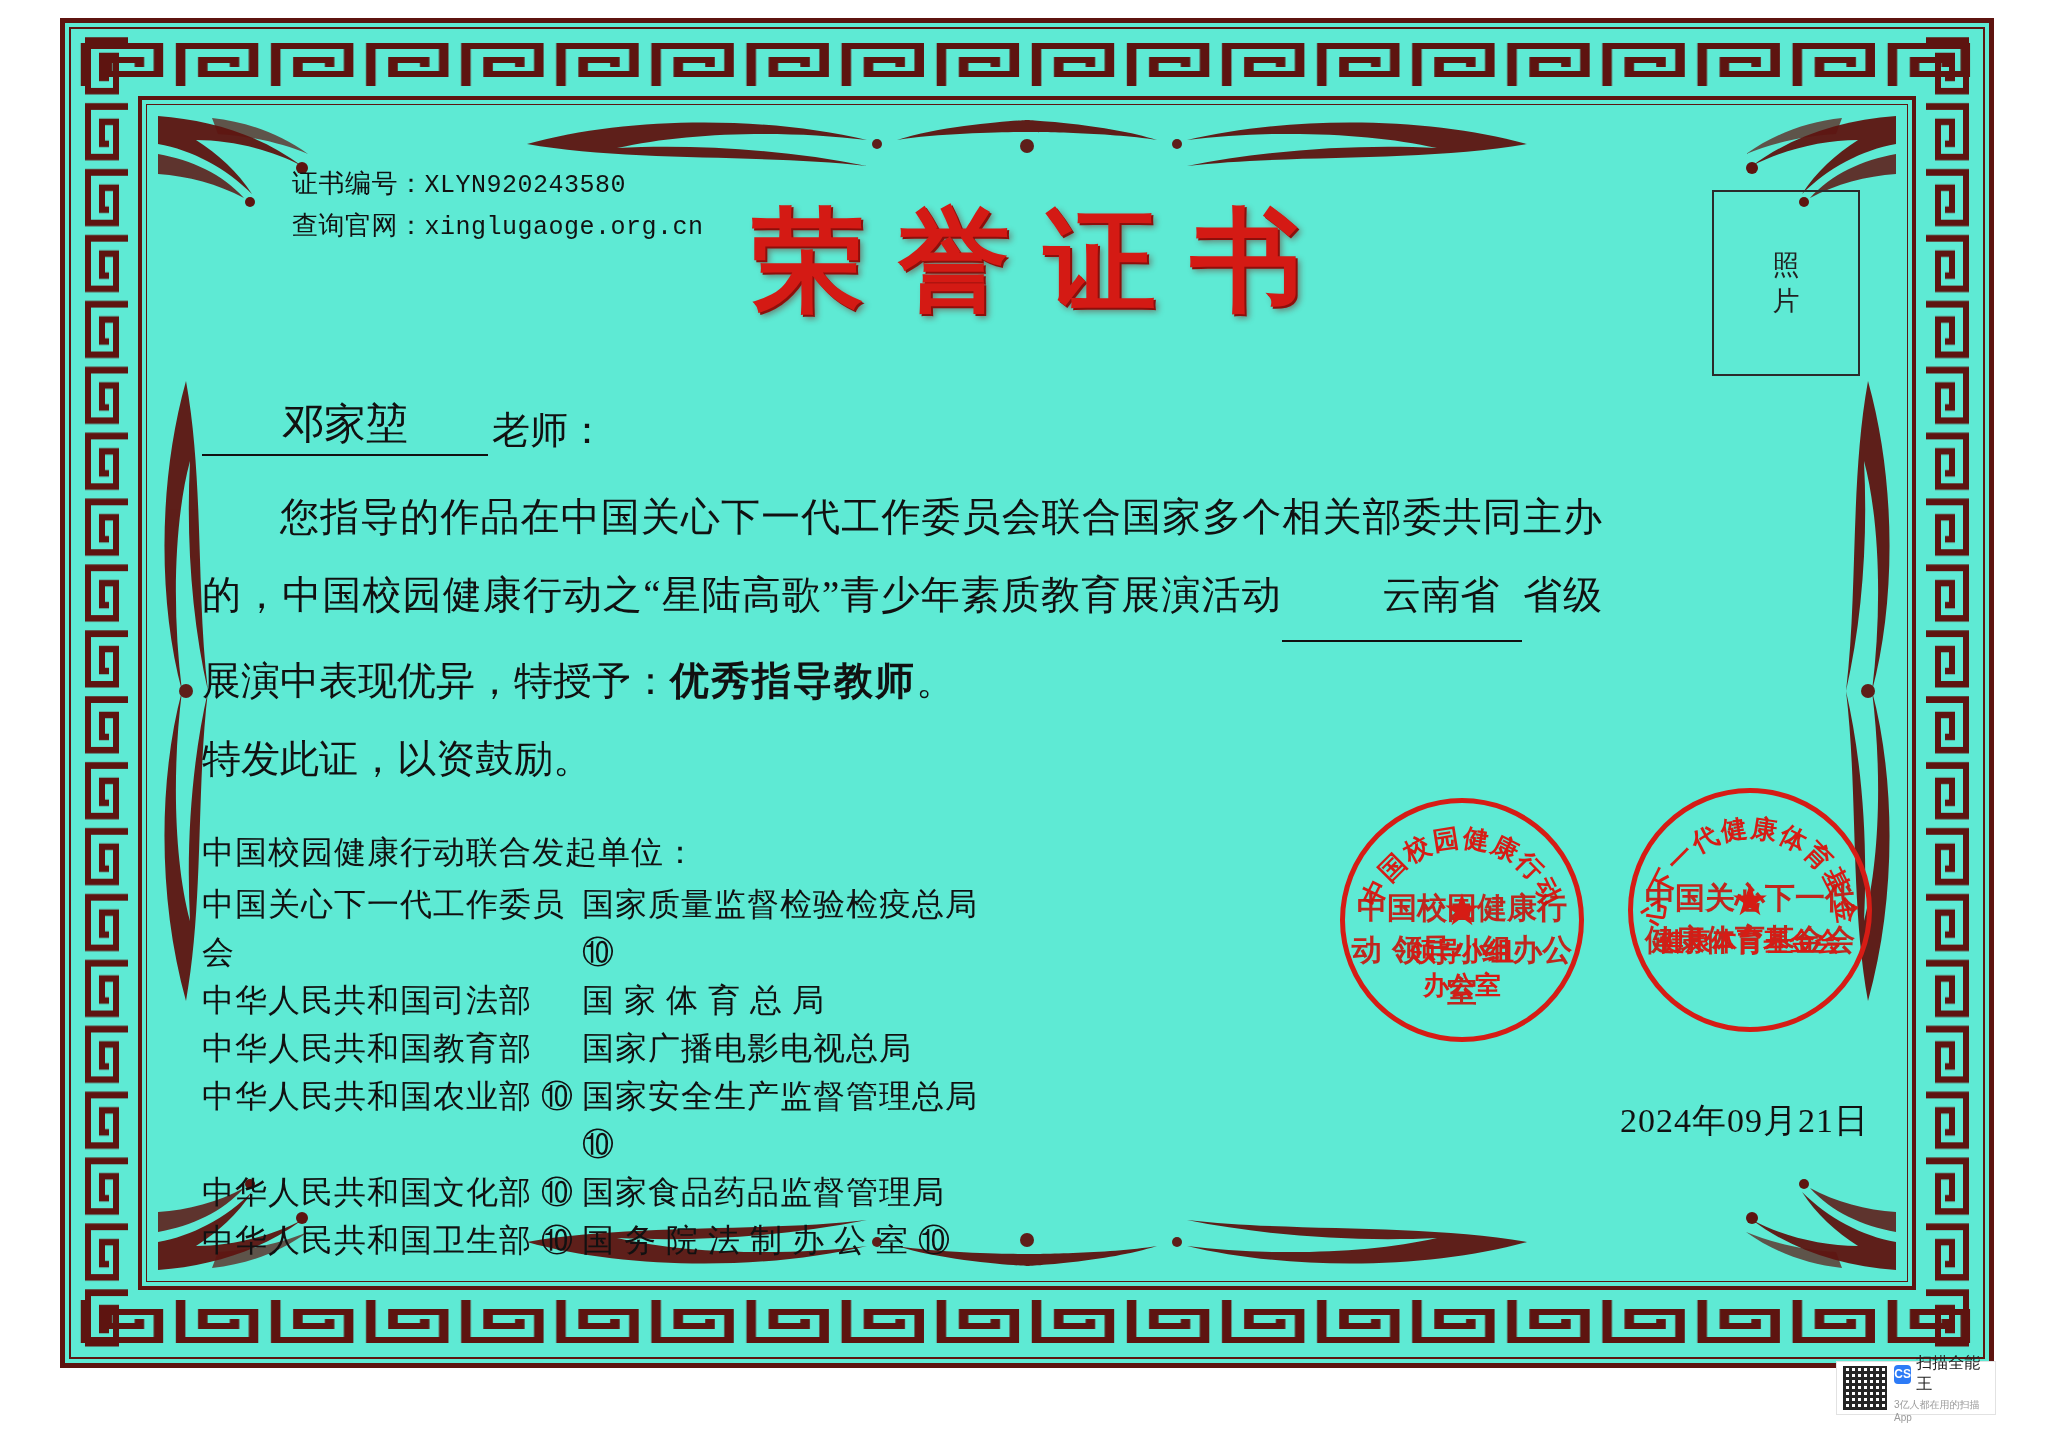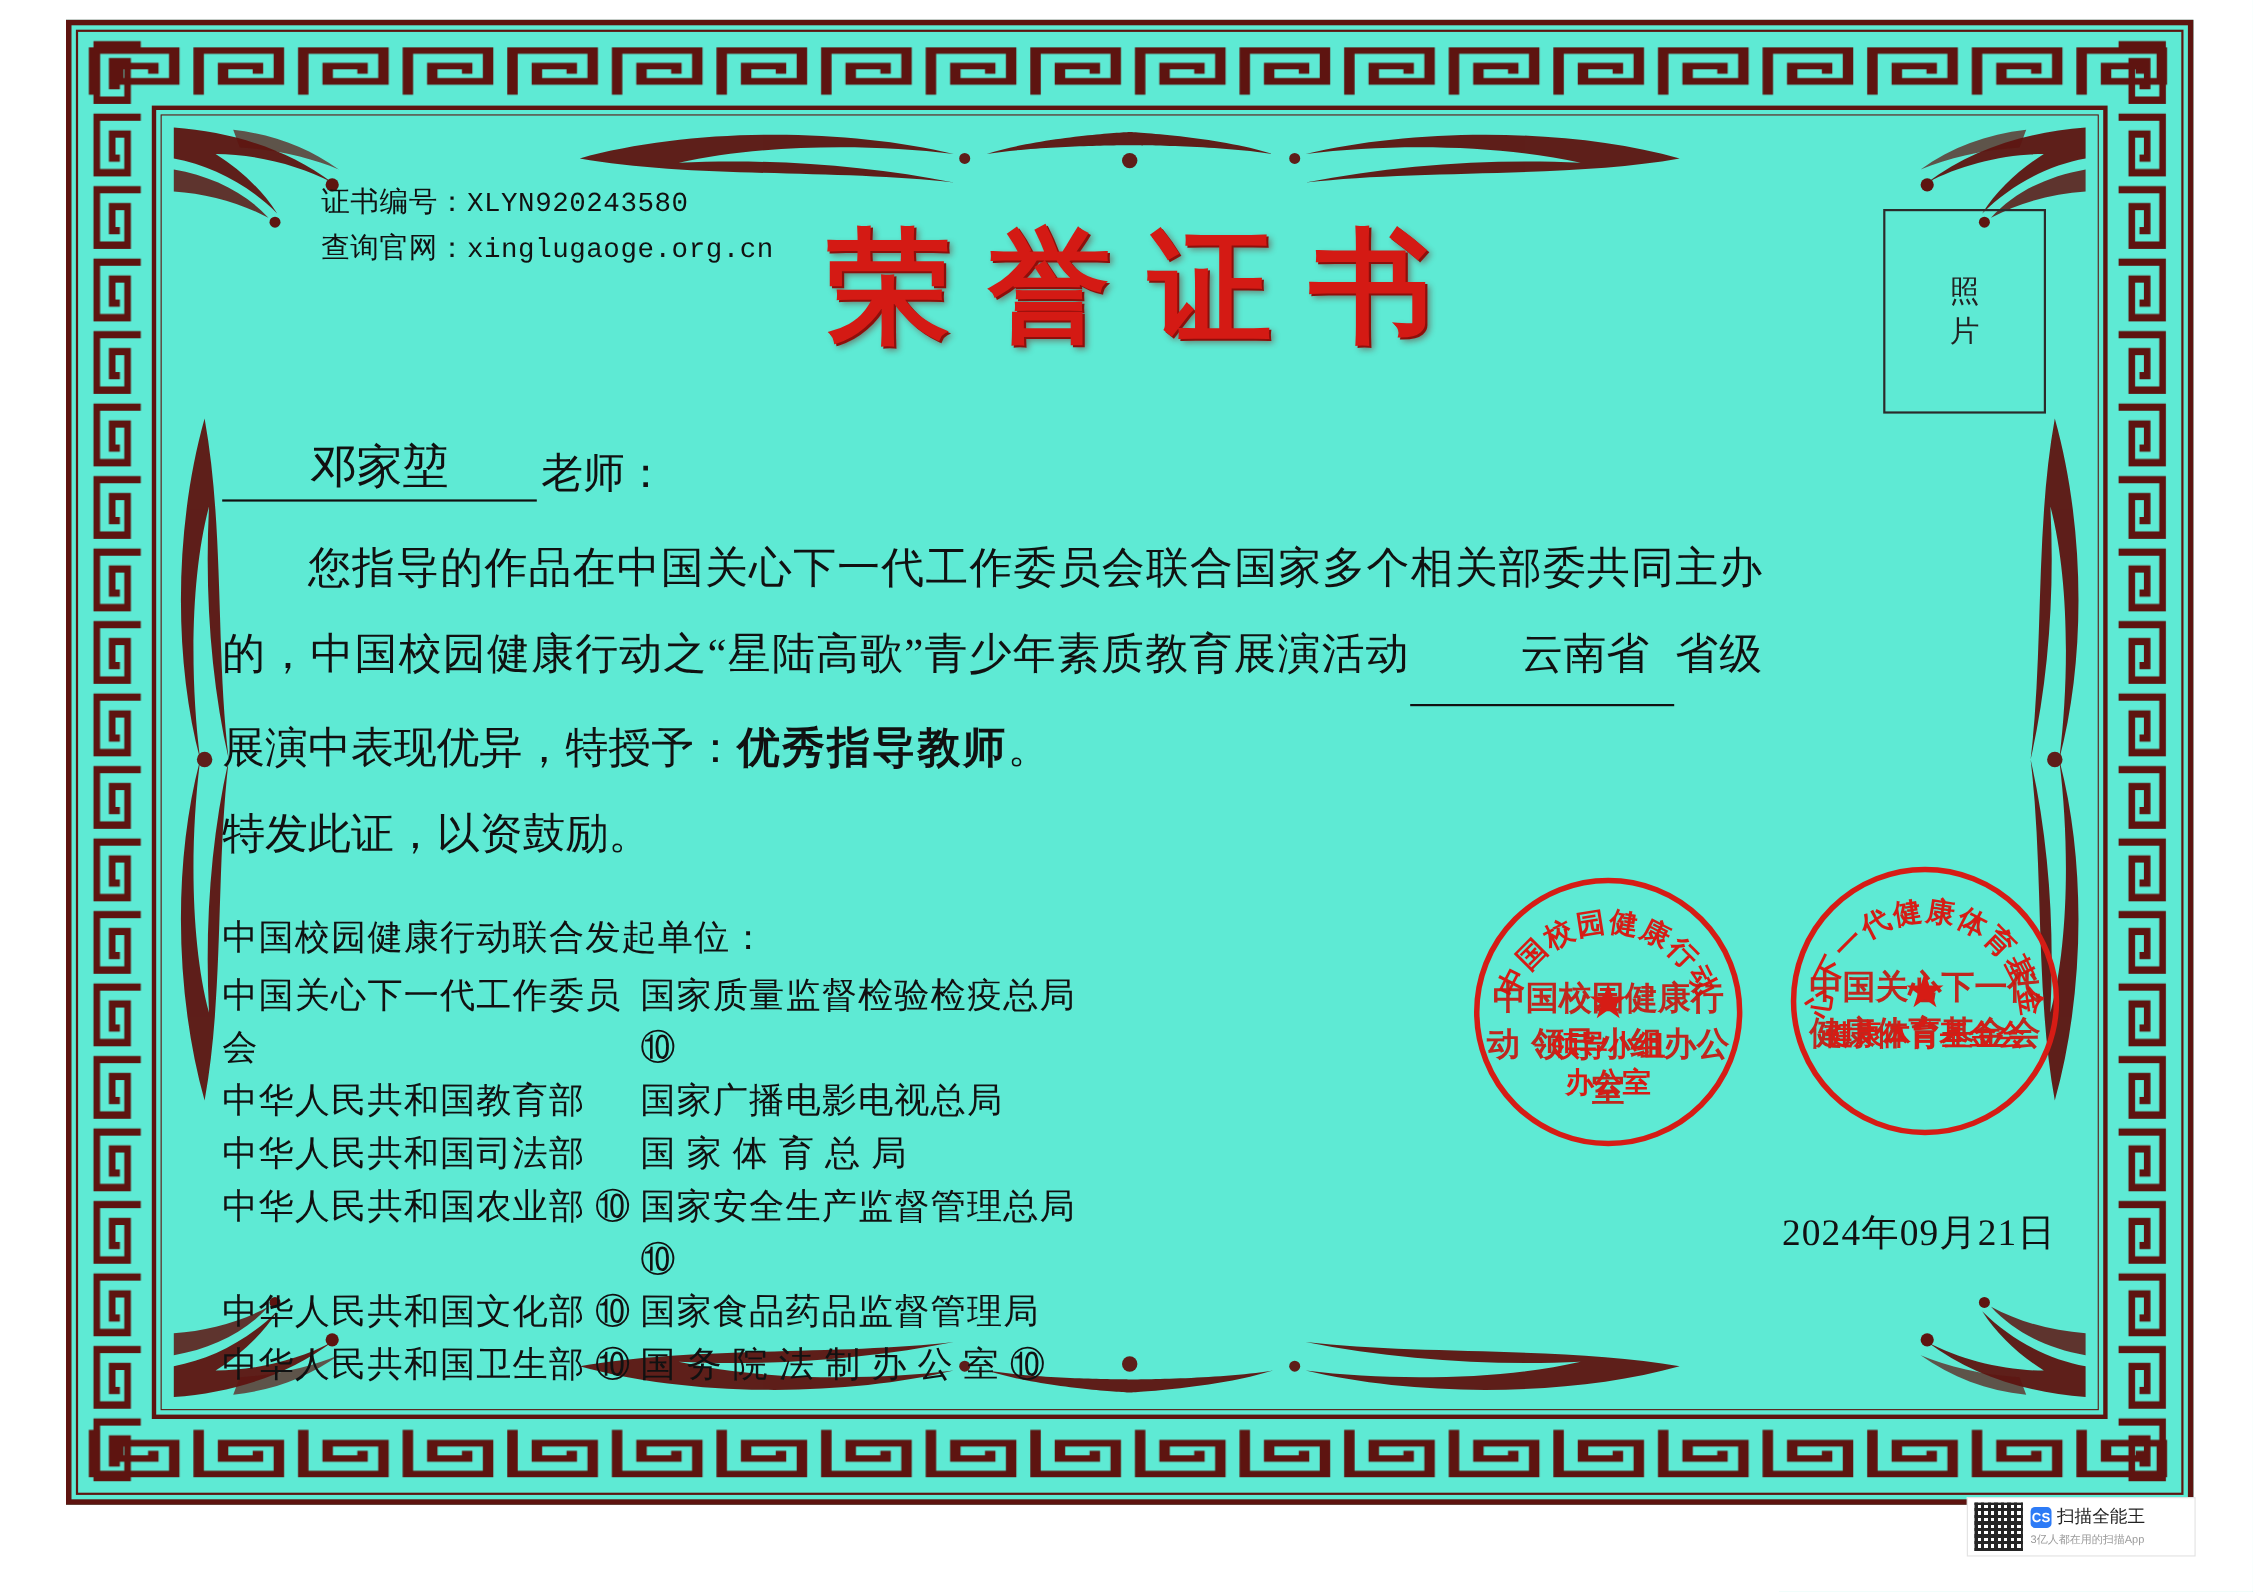--- a/index.html
+++ b/index.html
@@ -248,21 +248,21 @@
     color: #111;
     letter-spacing: 1px;
     white-space: nowrap;
   }
 
   
   #watermark {
     position: absolute;
     right: 52px;
     bottom: 32px;
-    width: 208px;
+    width: 160px;
     height: 54px;
     background: #ffffff;
     border: 1px solid #e2e2e2;
     display: flex;
     align-items: center;
     padding: 4px 6px;
     box-sizing: border-box;
   }
   .wm-qr {
     width: 44px; height: 44px;
@@ -465,26 +465,26 @@
     </div>
 
     <div class="sponsors">
       <div class="sponsors-title">中国校园健康行动联合发起单位：</div>
 
       <div class="sponsor-row">
         <div class="sponsor-col-a">中国关心下一代工作委员会</div>
         <div class="sponsor-col-b">国家质量监督检验检疫总局 ⑩</div>
       </div>
       <div class="sponsor-row">
+        <div class="sponsor-col-a">中华人民共和国司法部</div>
+        <div class="sponsor-col-b">国 家 体 育 总 局</div>
+      </div>
+      <div class="sponsor-row">
         <div class="sponsor-col-a">中华人民共和国教育部</div>
         <div class="sponsor-col-b">国家广播电影电视总局</div>
-      </div>
-      <div class="sponsor-row">
-        <div class="sponsor-col-a">中华人民共和国司法部</div>
-        <div class="sponsor-col-b">国 家 体 育 总 局</div>
       </div>
       <div class="sponsor-row">
         <div class="sponsor-col-a">中华人民共和国农业部 ⑩</div>
         <div class="sponsor-col-b">国家安全生产监督管理总局 ⑩</div>
       </div>
       <div class="sponsor-row">
         <div class="sponsor-col-a">中华人民共和国文化部 ⑩</div>
         <div class="sponsor-col-b">国家食品药品监督管理局</div>
       </div>
       <div class="sponsor-row">

